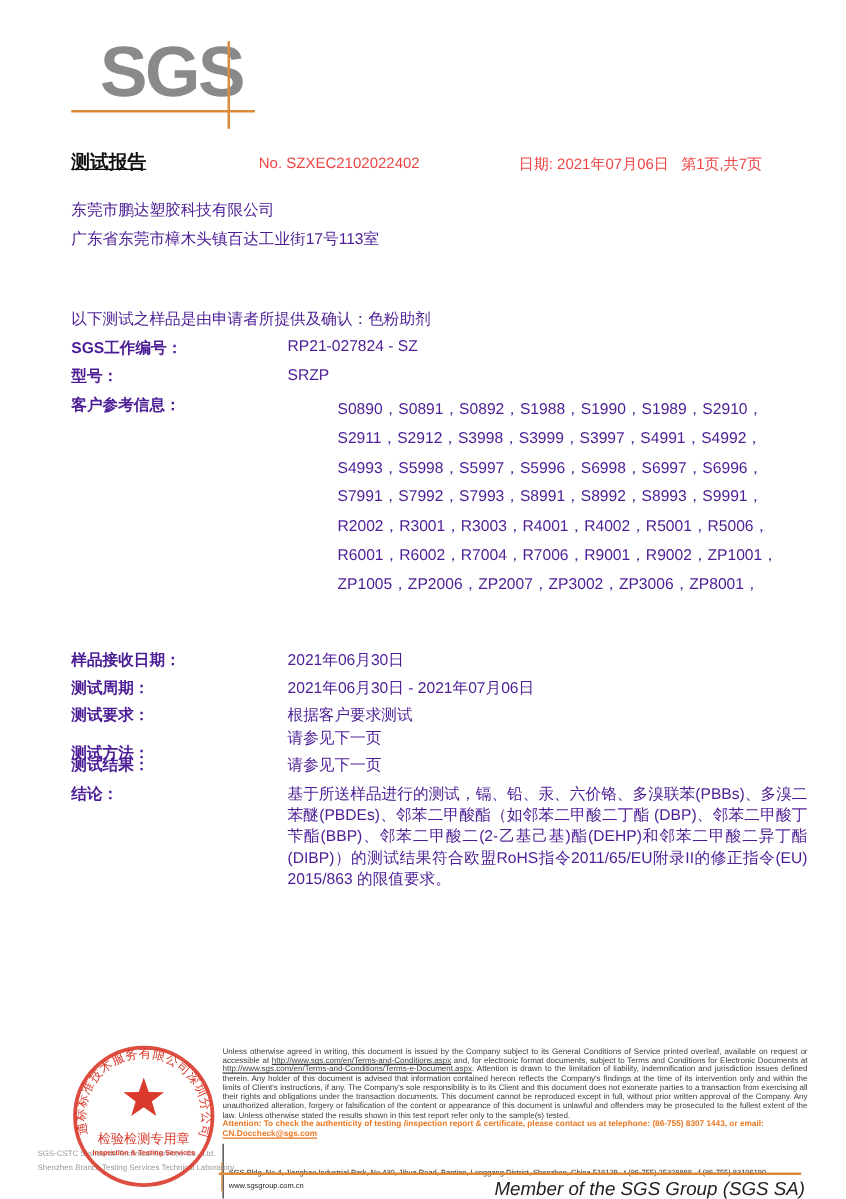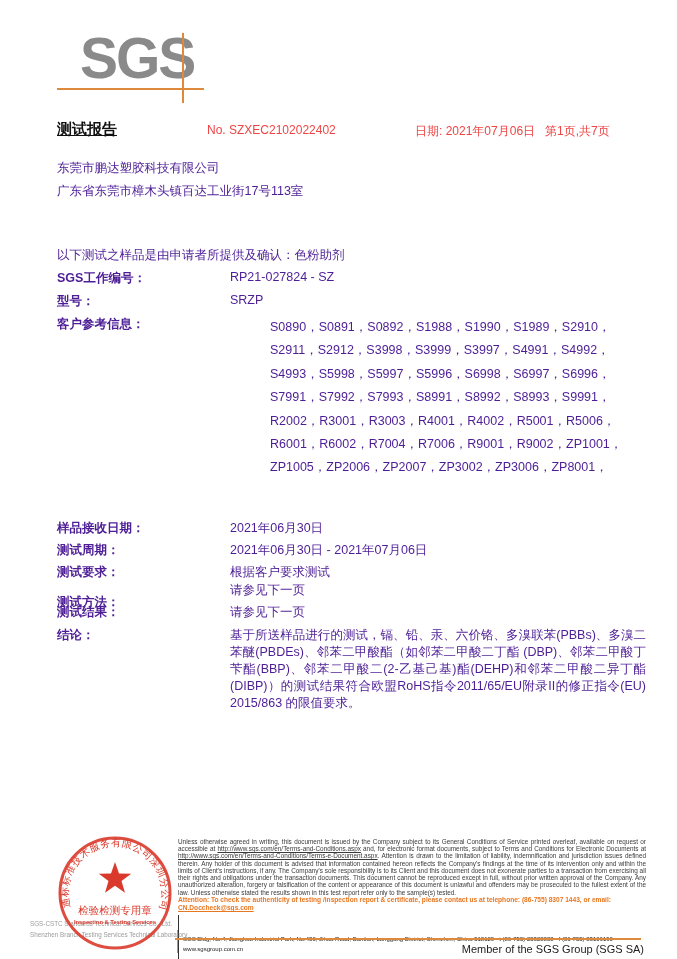--- a/index.html
+++ b/index.html
@@ -23,21 +23,21 @@
   .stamp-company{left:30px;top:919px;font-size:6.3px;color:#9b9b9b;line-height:1.7;white-space:nowrap;z-index:1;}
   .stamp-svg{left:50px;top:833px;z-index:2;}
   .disclaimer{left:178px;top:838px;width:468px;font-size:6.4px;line-height:1.13;color:#3a3a3a;text-align:justify;}
   .disclaimer .url{text-decoration:underline;}
   .attention{left:178px;top:896px;width:468px;font-size:6.6px;line-height:1.2;font-weight:700;color:#e87722;}
   .attention .url{text-decoration:underline;}
   .address{left:178px;top:915px;width:468px;font-size:6px;line-height:1.65;color:#222;
            border-left:1px solid #333;padding-left:4px;white-space:pre-wrap;}
   .rule-bottom{left:175px;top:938px;width:466px;height:2px;background:#dd8a3c;}
   .tick-bottom{left:177px;top:930px;width:1px;height:23px;background:#dd8a3c;}
-  .member{right:33px;top:943px;font-size:11px;color:#222;}
+  .member{right:33px;top:943px;font-size:15px;color:#222;font-style:italic;}
 </style>
 </head>
 <body>
 
 <div class="page">
 
   <div class="abs logo-text">SGS</div>
   <div class="abs logo-hline"></div>
   <div class="abs logo-vline"></div>
 

